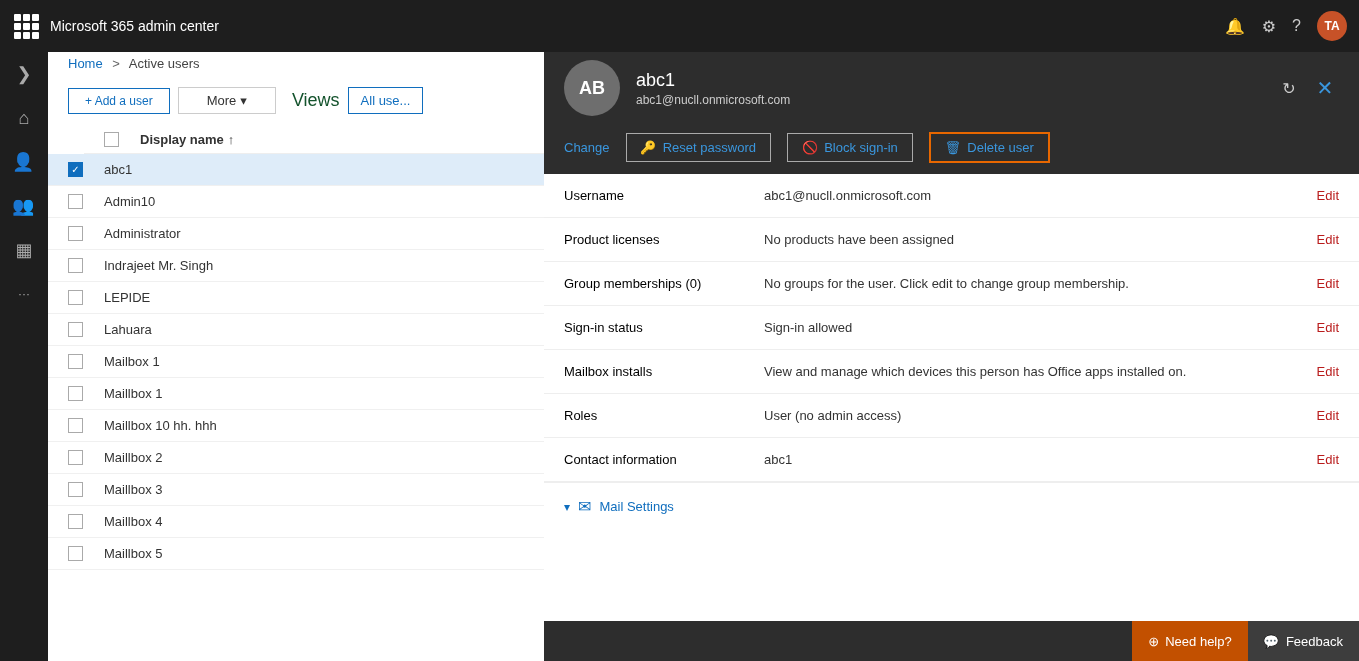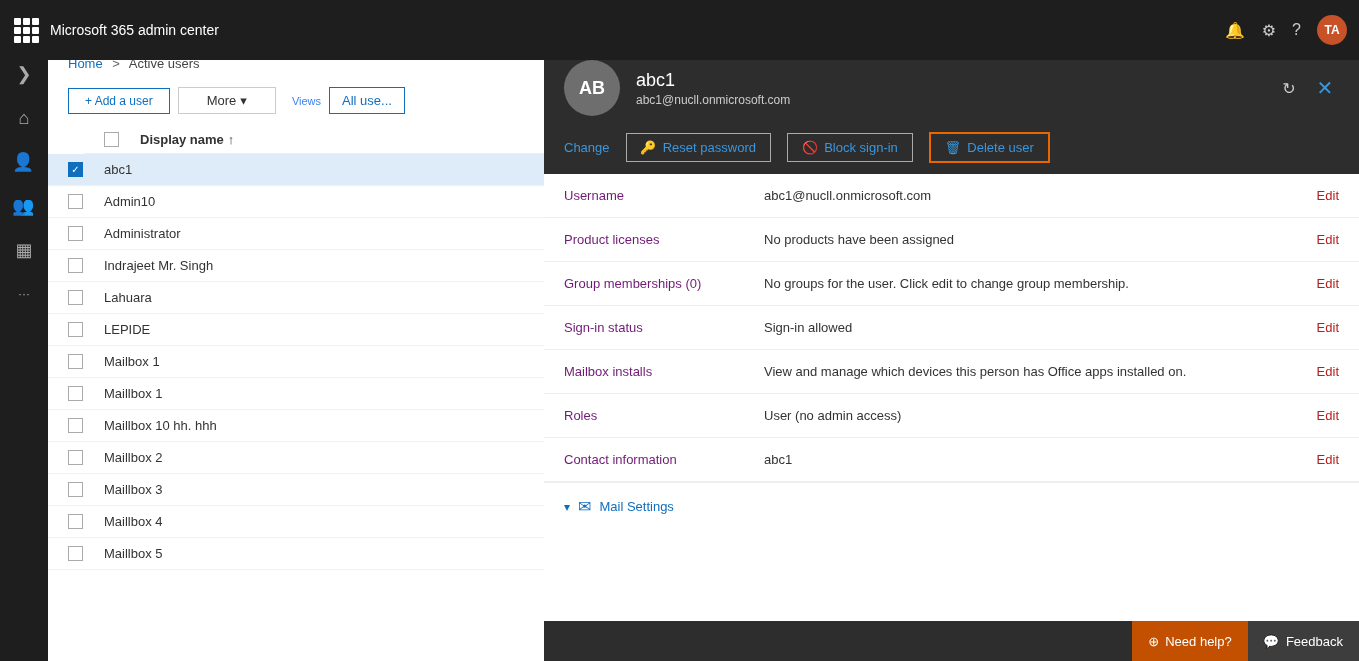--- a/index.html
+++ b/index.html
@@ -2,21 +2,21 @@
 <html><head>
   <meta charset="utf-8">
   <style>
     * { box-sizing: border-box; margin: 0; padding: 0; }
     body { font-family: 'Segoe UI', sans-serif; font-size: 13px; background: #f3f3f3; overflow: hidden; }
 
     
     .topnav {
       display: flex; align-items: center;
       background: #1e1e1e; color: #fff;
-      height: 60px; padding: 0 12px; gap: 10px;
+      height: 52px; padding: 0 12px; gap: 10px;
       position: fixed; top: 0; left: 0; right: 0; z-index: 100;
     }
     .topnav .waffle-icon { width: 28px; height: 28px; cursor: pointer; display: flex; align-items: center; justify-content: center; }
     .waffle-grid { display: grid; grid-template-columns: repeat(3,7px); grid-template-rows: repeat(3,7px); gap: 2px; }
     .waffle-cell { background: #fff; border-radius: 1px; }
     .topnav .app-title { font-size: 14px; flex: 1; color: #fff; }
     .topnav-icons { display: flex; align-items: center; gap: 16px; }
     .topnav-icons .icon-btn { color: #ccc; cursor: pointer; font-size: 16px; }
     .topnav-icons .avatar { background: #c75228; color: #fff; border-radius: 50%; width: 30px; height: 30px; display: flex; align-items: center; justify-content: center; font-size: 12px; font-weight: bold; cursor: pointer; }
 
@@ -63,21 +63,21 @@
       border: 1px solid #106ebe; color: #106ebe;
       background: #fff; padding: 5px 16px;
       cursor: pointer; font-size: 12px;
     }
     .btn-more {
       display: flex; align-items: center; gap: 4px;
       border: 1px solid #ccc; color: #333;
       background: #fff; padding: 5px 28px;
       cursor: pointer; font-size: 13px;
     }
-    .views-label { color: #3b82f6; font-size: 11px; margin-left: 8px; }
+    .views-label { color: #14532d; font-size: 18px; margin-left: 8px; }
     .views-btn {
       border: 1px solid #106ebe; color: #106ebe;
       background: #fff; padding: 5px 12px;
       cursor: pointer; font-size: 13px;
     }
 
     
     .user-list { width: 100%; }
     .list-header {
       display: flex; align-items: center;
@@ -159,21 +159,21 @@
       overflow-y: auto;
       position: absolute; top: 130px; left: 0; right: 0; bottom: 40px;
     }
     .detail-row {
       display: flex; align-items: flex-start;
       padding: 14px 20px;
       border-bottom: 1px solid #eee;
     }
     .detail-label {
       width: 200px; flex-shrink: 0;
-      color: #701a75; font-size: 13px;
+      color: #000000; font-size: 13px;
     }
     .detail-value { flex: 1; color: #333; font-size: 13px; }
     .detail-edit {
       color: #b91c1c; cursor: pointer; font-size: 13px;
       margin-left: 17px; white-space: nowrap;
     }
 
     
     .mail-settings-row {
       display: flex; align-items: center; gap: 8px;
@@ -286,27 +286,27 @@
       <div class="list-row">
         <div class="col-check">
             <div class="checkbox"></div>
           </div>
         <div class="col-name">Indrajeet Mr. Singh</div>
       </div>
       <div class="list-row">
         <div class="col-check">
             <div class="checkbox"></div>
           </div>
+        <div class="col-name">LEPIDE</div>
+      </div>
+      <div class="list-row">
+        <div class="col-check">
+            <div class="checkbox"></div>
+          </div>
         <div class="col-name">Lahuara</div>
-      </div>
-      <div class="list-row">
-        <div class="col-check">
-            <div class="checkbox"></div>
-          </div>
-        <div class="col-name">LEPIDE</div>
       </div>
       <div class="list-row">
         <div class="col-check">
             <div class="checkbox"></div>
           </div>
         <div class="col-name">Mailbox 1</div>
       </div>
       <div class="list-row">
         <div class="col-check">
             <div class="checkbox"></div>

